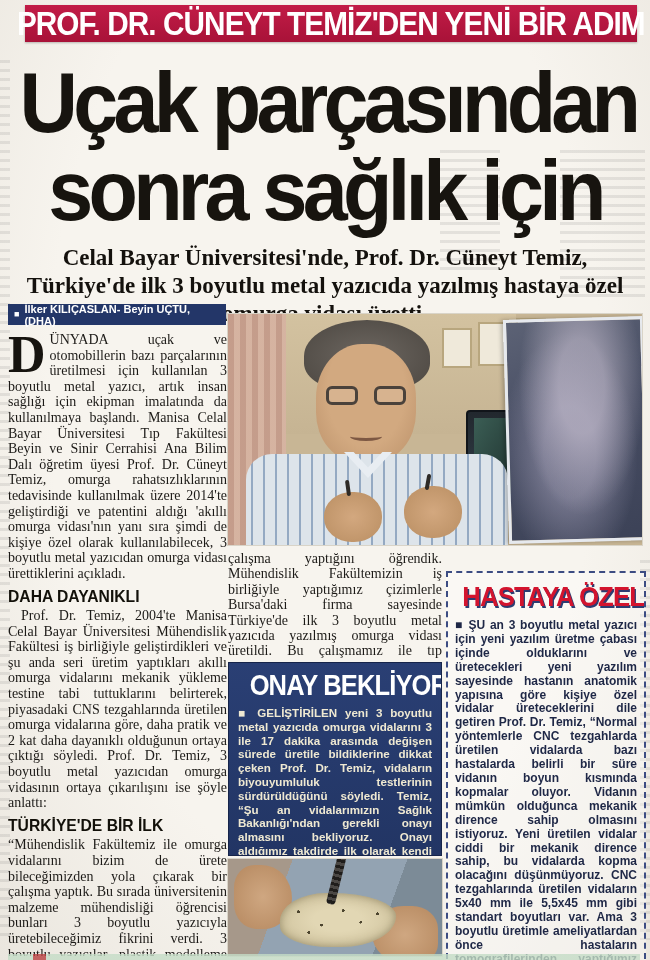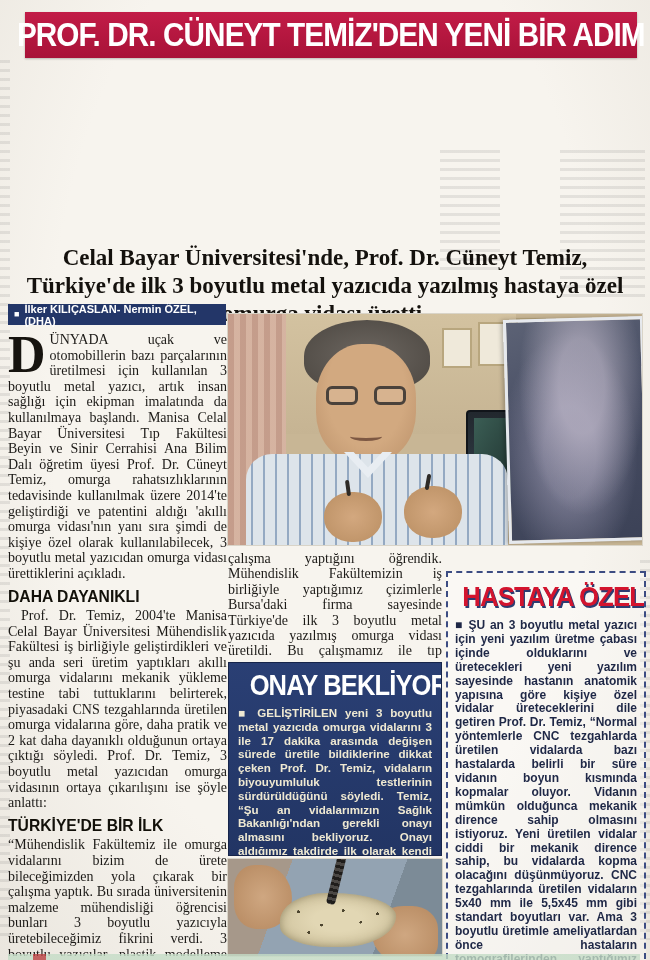--- a/index.html
+++ b/index.html
@@ -15,21 +15,21 @@
     position:absolute; inset:0;
     background:
       radial-gradient(ellipse at 50% 40%, #f7f4ee 60%, #eae6de 100%);
   }
   
   .ghost {
     position:absolute; opacity:.14; pointer-events:none;
     background:repeating-linear-gradient(#6a6a6a 0 3px, transparent 3px 9px);
   }
   .banner {
-    position:absolute; left:25px; top:12px; width:612px; height:46px;
+    position:absolute; left:25px; top:5px; width:612px; height:37px;
     background:linear-gradient(#c21c47,#a81238);
     display:flex; align-items:center; justify-content:center;
     box-shadow:0 1px 2px rgba(0,0,0,.25);
   }
   .banner-text {
     font-family:"Liberation Sans", sans-serif;
     font-weight:800; font-size:33px; color:#fff;
     letter-spacing:-1px; white-space:nowrap;
     display:inline-block; transform:scaleX(.9);
   }
@@ -198,26 +198,30 @@
 
   <div class="ghost" style="left:0;top:60px;width:10px;height:880px;"></div>
   <div class="ghost" style="left:560px;top:150px;width:85px;height:150px;"></div>
   <div class="ghost" style="left:440px;top:150px;width:60px;height:120px;"></div>
   <div class="ghost" style="left:640px;top:560px;width:10px;height:380px;"></div>
 
   <div class="banner">
     <span class="banner-text">PROF. DR. CÜNEYT TEMİZ'DEN YENİ BİR ADIM</span>
   </div>
 
+  <div class="headline">
+    <span class="hline">Uçak parçasından</span>
+    <span class="hline">sonra sağlık için</span>
+  </div>
 
   <div class="subhead">Celal Bayar Üniversitesi'nde, Prof. Dr. Cüneyt Temiz, Türkiye'de ilk 3 boyutlu metal yazıcıda yazılmış hastaya özel omurga vidası üretti.</div>
 
   <div class="byline">
     <span class="sq">■</span>
-    <span>İlker KILIÇASLAN- Nermin ÖZEL, (DHA)</span>
+    <span>İlker KILIÇASLAN- Beyin UÇTU, (DHA)</span>
   </div>
 
   <div class="colL">
     <p><span class="dropcap">D</span><span>ÜNYADA uçak ve otomobillerin bazı parçalarının üretilmesi için kullanılan 3 boyutlu metal yazıcı, artık insan sağlığı için ekipman imalatında da kullanılmaya başlandı. Manisa Celal Bayar Üniversitesi Tıp Fakültesi Beyin ve Sinir Cerrahisi Ana Bilim Dalı öğretim üyesi Prof. Dr. Cüneyt Temiz, omurga rahatsızlıklarının tedavisinde kullanılmak üzere 2014'te geliştirdiği ve patentini aldığı 'akıllı omurga vidası'nın yanı sıra şimdi de kişiye özel olarak kullanılabilecek, 3 boyutlu metal yazıcıdan omurga vidası ürettiklerini açıkladı.</span></p>
     <div class="sec-head">DAHA DAYANIKLI</div>
     <p class="indent">Prof. Dr. Temiz, 2004'te Manisa Celal Bayar Üniversitesi Mühendislik Fakültesi iş birliğiyle geliştirdikleri ve şu anda seri üretim yaptıkları akıllı omurga vidalarını mekanik yükleme testine tabi tuttuklarını belirterek, piyasadaki CNS tezgahlarında üretilen omurga vidalarına göre, daha pratik ve 2 kat daha dayanıklı olduğunun ortaya çıktığı söyledi. Prof. Dr. Temiz, 3 boyutlu metal yazıcıdan omurga vidasının ortaya çıkarılışını ise şöyle anlattı:</p>
     <div class="sec-head">TÜRKİYE'DE BİR İLK</div>
     <p>“Mühendislik Fakültemiz ile omurga vidalarını bizim de ürete bileceğimizden yola çıkarak bir çalışma yaptık. Bu sırada üniversitenin malzeme mühendisliği öğrencisi bunları 3 boyutlu yazıcıyla üretebileceğimiz fikrini verdi. 3 boyutlu yazıcılar, plastik modelleme için kullanılıyor. Dünyada metal basan 3 boyutlu yazıcılar var. Bu yazıcılar uçak ve otomobil parçaları basıyor. Türkiye'de metal basan, titanyumu lazer sinterleme yöntemiyle birleştiren bir 3 boyutlu yazıcı yoktu. Bursa'da bir şirketin 3 boyutlu metal yazıcı üzerinde bir</p>
   </div>
 

